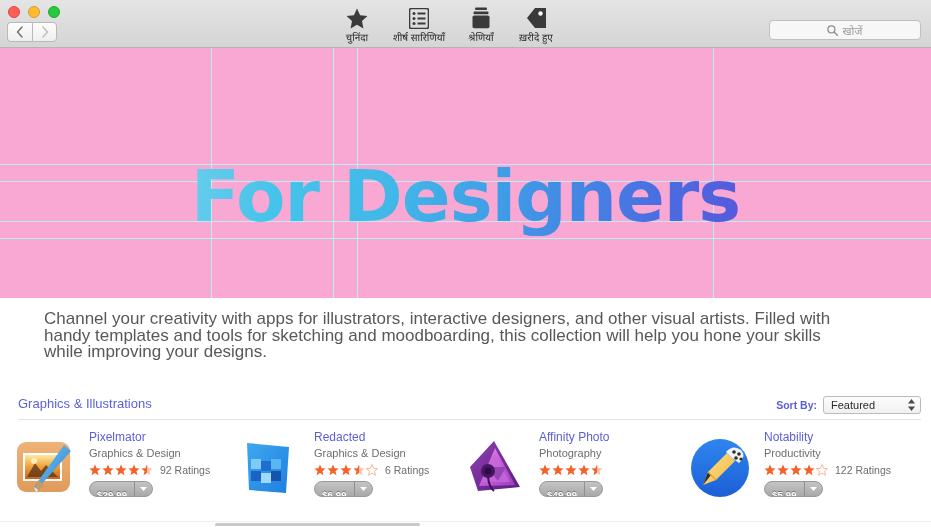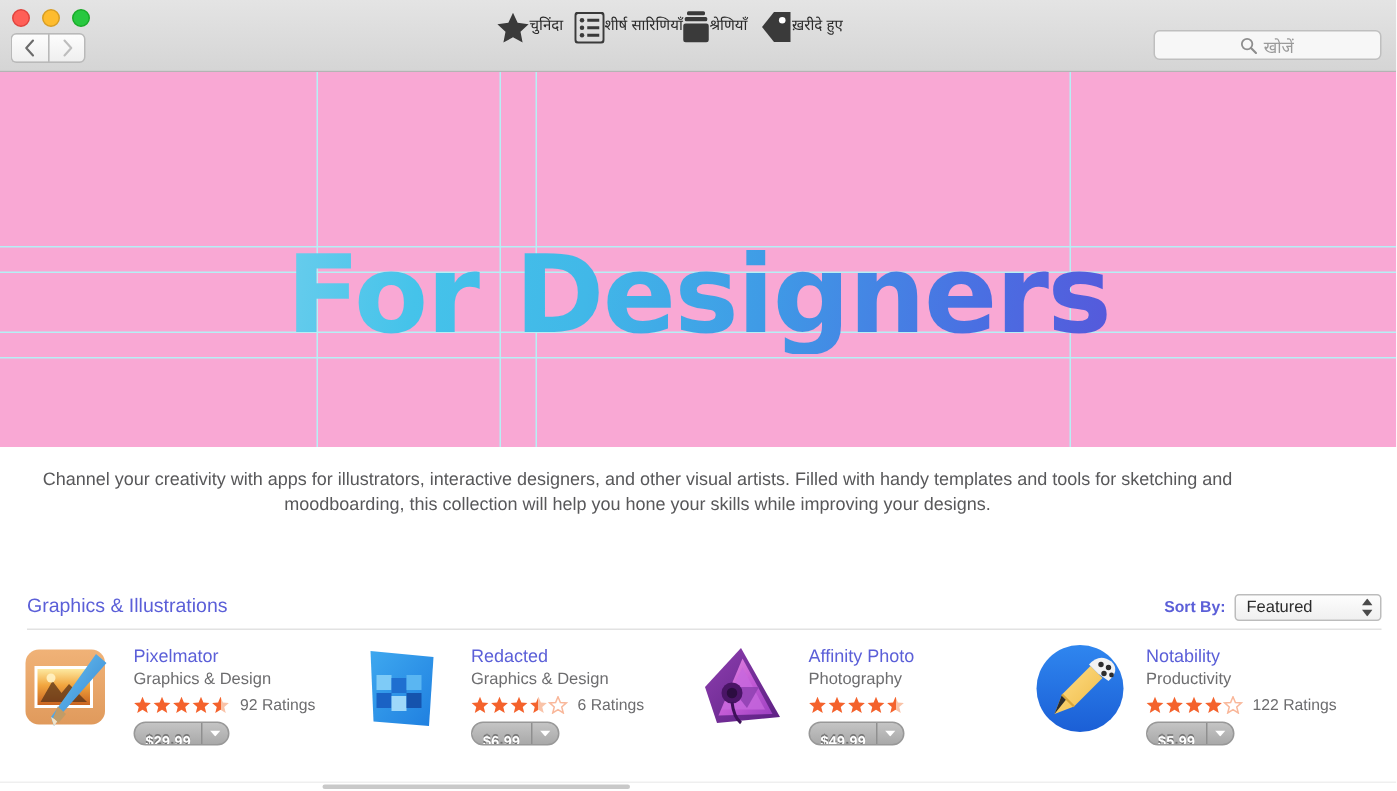--- a/index.html
+++ b/index.html
@@ -69,21 +69,21 @@
     position: absolute;
     left: 331px;
     top: 3px;
     display: flex;
     align-items: flex-start;
     gap: 0px;
   }
   .tab {
     width: 52px;
     display: flex;
-    flex-direction: row;
+    flex-direction: column;
     align-items: center;
     cursor: default;
   }
   .tab .ticon {
     height: 26px;
     display: flex;
     align-items: flex-end;
     justify-content: center;
   }
   .tab .tlabel {
@@ -151,27 +151,26 @@
         #6b4fd0 100%);
     -webkit-background-clip: text;
     background-clip: text;
     color: transparent;
     -webkit-text-fill-color: transparent;
   }
 
   
   .desc {
     position: absolute;
-    left: 25px;
+    left: 44px;
     top: 311px;
     width: 800px;
-    font-size: 12px;
+    font-size: 17px;
     line-height: 16.5px;
     color: #58585a;
-    text-align: center;
   }
 
   
   .section-head {
     position: absolute;
     left: 0; right: 0;
     top: 396px;
     height: 22px;
     padding-left: 32px;
   }
@@ -232,21 +231,21 @@
   .apps {
     position: absolute;
     left: 14px;
     top: 428px;
     right: 8px;
     display: flex;
   }
   .app {
     width: 225px;
     display: flex;
-    align-items: flex-start;
+    align-items: flex-end;
   }
   .appicon {
     width: 64px; height: 64px;
     flex: 0 0 64px;
     position: relative;
     margin-right: 11px;
   }
   .appinfo { padding-top: 2px; }
   .appname {
     font-size: 12px;

